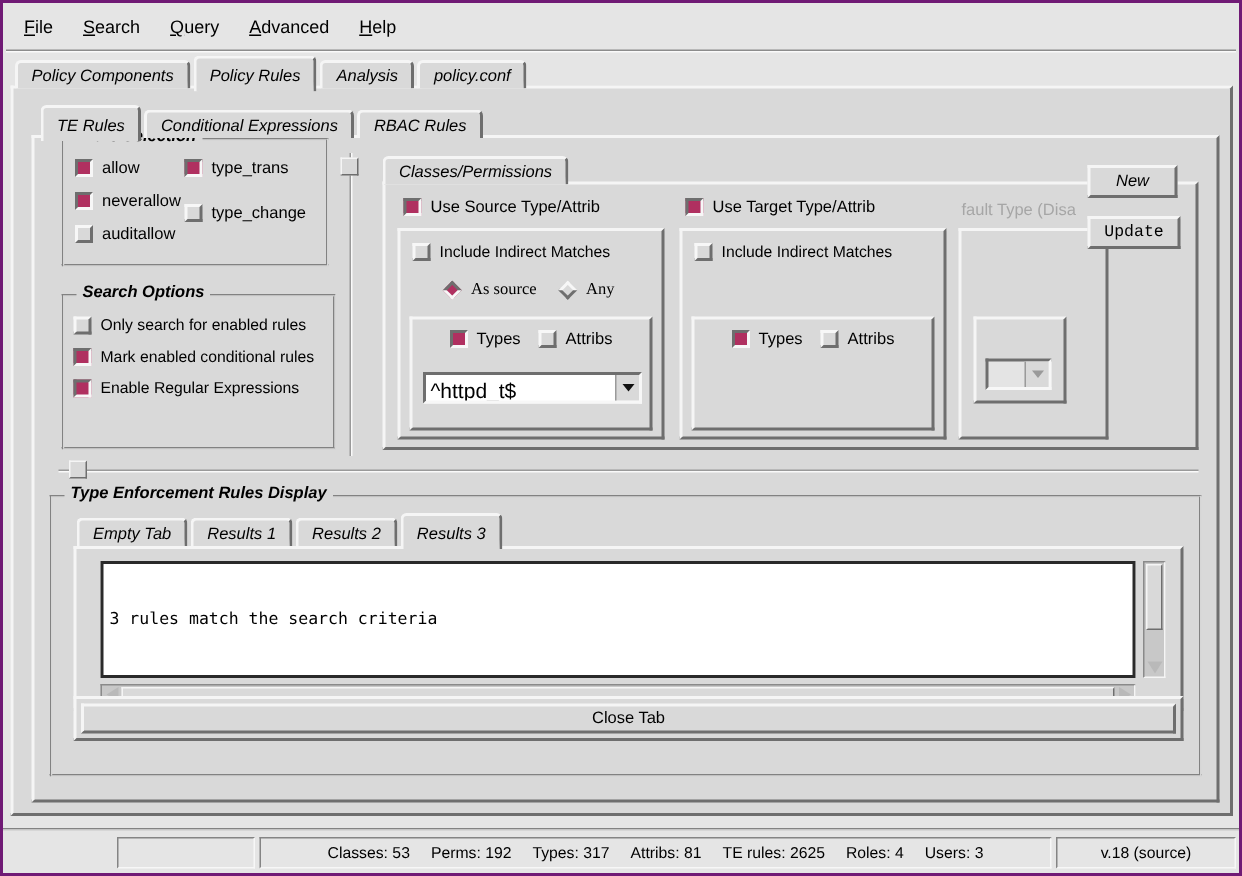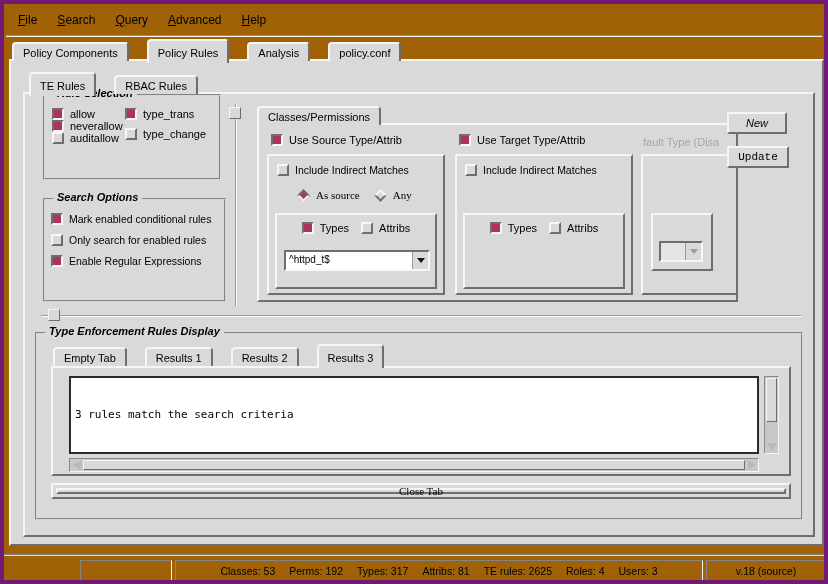--- a/index.html
+++ b/index.html
@@ -1,57 +1,57 @@
 <!DOCTYPE html>
 <html><head>
 <meta charset="utf-8">
 <style>
   * { margin:0; padding:0; box-sizing:border-box; }
   body { background:#808080; font-family:"Liberation Sans", sans-serif; }
   .window {
     position:relative; width:828px; height:584px;
-    background:#a16207; border:4px solid #701a75; overflow:hidden;
+    background:#e5e5e5; border:2px solid #701a75; overflow:hidden;
     font-family:"Liberation Sans", sans-serif; color:#000;
   }
   
   .raised  { border:2px solid; border-color:#f5f5f5 #6e6e6e #6e6e6e #f5f5f5; background:#d9d9d9; }
   .groovebox { border:2px groove #d6d6d6; }
   .legend {
     position:absolute; top:-9px; left:8px; padding:0 4px; background:#d9d9d9;
     font-weight:bold; font-style:italic; font-size:11px; white-space:nowrap;
   }
   
   .menubar { position:absolute; top:3px; left:4px; height:26px; display:flex; align-items:center; }
   .menu-item { padding:4px 10px; font-size:12px; cursor:default; }
   .menu-item .mn { text-decoration:underline; }
   .menusep { position:absolute; top:31px; left:2px; right:2px; height:2px;
              border-top:1px solid #8c8c8c; border-bottom:1px solid #fafafa; }
   
   .tabrow { position:absolute; display:flex; align-items:flex-end; z-index:5; }
   .tab {
-    background:#d9d9d9; font-size:11px; padding:3px 9px 2px 9px; margin-right:18px;
+    background:#d9d9d9; font-size:11px; padding:3px 9px 2px 9px; margin-right:2px;
     border:2px solid; border-color:#f5f5f5 #6e6e6e transparent #f5f5f5;
-    border-bottom:none; border-radius:4px 4px 0 0; white-space:nowrap; cursor:default;
+    border-bottom:none; border-radius:4px 4px 0 0; white-space:nowrap; cursor:default;font-style:italic;
   }
   .tab.active { padding-top:6px; padding-bottom:4px; margin-bottom:-2px; z-index:6; position:relative; }
   .panel { position:absolute; }
   
   .cb { display:flex; align-items:center; gap:6px; cursor:default; white-space:nowrap; }
   .ind { width:12px; height:12px; flex:0 0 12px;
          border:2px solid; border-color:#f7f7f7 #6e6e6e #6e6e6e #f7f7f7; background:#d9d9d9; }
   .ind.checked { background:#b03060; border-color:#6e6e6e #f7f7f7 #f7f7f7 #6e6e6e; }
   .rad { width:9px; height:9px; flex:0 0 9px; transform:rotate(45deg); margin:0 2px;
          border:2px solid; border-color:#f7f7f7 #6e6e6e #6e6e6e #f7f7f7; background:#d9d9d9; }
   .rad.selected { background:#b03060; border-color:#6e6e6e #f7f7f7 #f7f7f7 #6e6e6e; }
   .cb .lbl { font-size:11px; }
   .small .lbl { font-size:10.5px; }
   
   .combo { position:absolute; display:flex; height:21px;
            border:2px solid; border-color:#6e6e6e #f7f7f7 #f7f7f7 #6e6e6e; background:#fff; }
-  .combo-text { flex:1; font-size:10px; padding:2px 3px 0 3px; overflow:hidden; white-space:nowrap; }
+  .combo-text { flex:1; font-size:14px; padding:2px 3px 0 3px; overflow:hidden; white-space:nowrap; }
   .combo-btn { width:16px; background:#d9d9d9; border-left:1px solid #9a9a9a;
                display:flex; align-items:center; justify-content:center; }
   .combo-arrow { width:0; height:0; border-left:4px solid transparent; border-right:4px solid transparent;
                  border-top:5px solid #111; }
   .combo.disabled { background:#e4e4e4; }
   .combo.disabled .combo-arrow { border-top-color:#9a9a9a; }
   
   .btn { display:flex; align-items:center; justify-content:center; font-size:11px; cursor:default;
          background:#d9d9d9; border:2px solid; border-color:#f5f5f5 #6e6e6e #6e6e6e #f5f5f5; }
   
@@ -100,78 +100,79 @@
     <span class="tab">Policy Components</span>
     <span class="tab active">Policy Rules</span>
     <span class="tab">Analysis</span>
     <span class="tab">policy.conf</span>
   </div>
 
   <div class="panel raised" style="left:5px; top:55px; width:815px; height:487px;"></div>
 
   <div class="tabrow" style="top:69px; left:25px; height:21px; z-index:7;">
     <span class="tab active">TE Rules</span>
+    <span class="tab">Conditional Expressions</span>
     <span class="tab">RBAC Rules</span>
   </div>
 
   <div class="panel raised" style="left:19px; top:88px; width:792px; height:445px; z-index:6;">
 
     <div class="groovebox" style="position:absolute; left:18px; top:0; width:178px; height:86px;">
       <span class="legend">Rule Selection</span>
-      <div style="position:absolute; left:7px; top:12px; display:flex; flex-direction:column; ">
+      <div style="position:absolute; left:7px; top:12px; display:flex; flex-direction:column; gap:10px;">
         <div class="cb">
             <span class="ind checked"></span>
             <span class="lbl">allow</span>
           </div>
         <div class="cb">
             <span class="ind checked"></span>
             <span class="lbl">neverallow</span>
           </div>
         <div class="cb">
             <span class="ind"></span>
             <span class="lbl">auditallow</span>
           </div>
       </div>
-      <div style="position:absolute; left:80px; top:12px; display:flex; flex-direction:column; gap:8px;">
+      <div style="position:absolute; left:80px; top:12px; display:flex; flex-direction:column; gap:18px;">
         <div class="cb">
             <span class="ind checked"></span>
             <span class="lbl">type_trans</span>
           </div>
         <div class="cb">
             <span class="ind"></span>
             <span class="lbl">type_change</span>
           </div>
       </div>
     </div>
 
     <div class="groovebox" style="position:absolute; left:18px; top:104px; width:183px; height:104px;">
       <span class="legend">Search Options</span>
       <div style="position:absolute; left:6px; top:13px; display:flex; flex-direction:column; gap:9px;">
         <div class="cb small">
-            <span class="ind checked"></span>
-            <span class="lbl">Mark enabled conditional rules</span>
-          </div>
-        <div class="cb small">
             <span class="ind"></span>
             <span class="lbl">Only search for enabled rules</span>
           </div>
         <div class="cb small">
             <span class="ind checked"></span>
+            <span class="lbl">Mark enabled conditional rules</span>
+          </div>
+        <div class="cb small">
+            <span class="ind checked"></span>
             <span class="lbl">Enable Regular Expressions</span>
           </div>
       </div>
     </div>
 
     <div class="sash-v" style="left:210px; top:10px; height:202px;"></div>
     <div class="sash-handle" style="left:204px; top:13px;"></div>
 
     <div class="tabrow" style="top:10px; left:232px; height:21px; position:absolute;">
       <span class="tab">Classes/Permissions</span>
     </div>
-    <div class="raised" style="position:absolute; left:232px; top:29px; width:481px; height:179px; overflow:hidden;padding-left:20px;">
+    <div class="raised" style="position:absolute; left:232px; top:29px; width:544px; height:179px; overflow:hidden;padding-left:20px;">
 
       <div class="cb" style="position:absolute; left:12px; top:9px;">
         <span class="ind checked"></span>
         <span class="lbl">Use Source Type/Attrib</span>
       </div>
       <div class="raised" style="position:absolute; left:8px; top:29px; width:178px; height:141px;">
         <div class="cb small" style="position:absolute; left:8px; top:8px;">
           <span class="ind"></span>
           <span class="lbl">Include Indirect Matches</span>
         </div>
@@ -277,21 +278,21 @@
           <div class="arrbox" style="width:13px;">
               <span class="arr-left"></span>
             </div>
           <div class="thumb" style="flex:1; height:10px;"></div>
           <div class="arrbox" style="width:13px;">
               <span class="arr-right"></span>
             </div>
         </div>
       </div>
 
-      <div class="raised" style="position:absolute; left:14px; top:149px; width:740px; height:16px;font-family:Liberation Serif, serif;">
+      <div class="raised" style="position:absolute; left:14px; top:132px; width:740px; height:30px;">
         <div class="btn" style="position:absolute; left:3px; top:3px; right:3px; bottom:3px;">Close Tab</div>
       </div>
     </div>
   </div>
 
   <div class="statusbar">
     <div class="status-box" style="left:76px; width:92px;"></div>
     <div class="status-box" style="left:171px; width:528px;">
       <div class="stats">
         <span class="stat-pair"><span>Classes:</span> <span>53</span></span>

